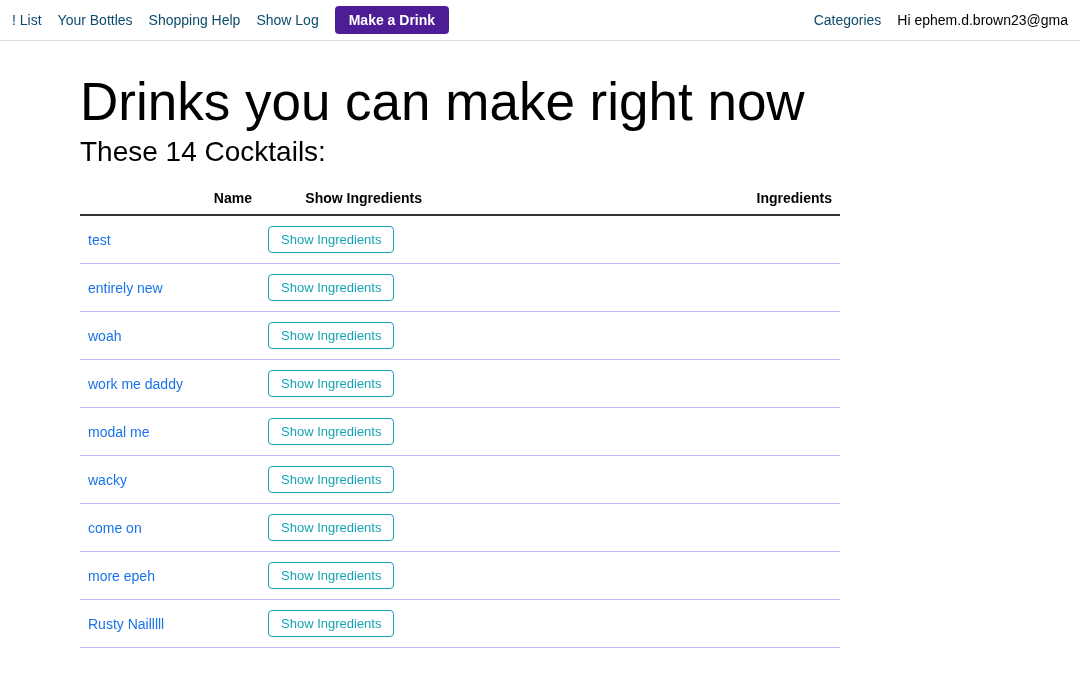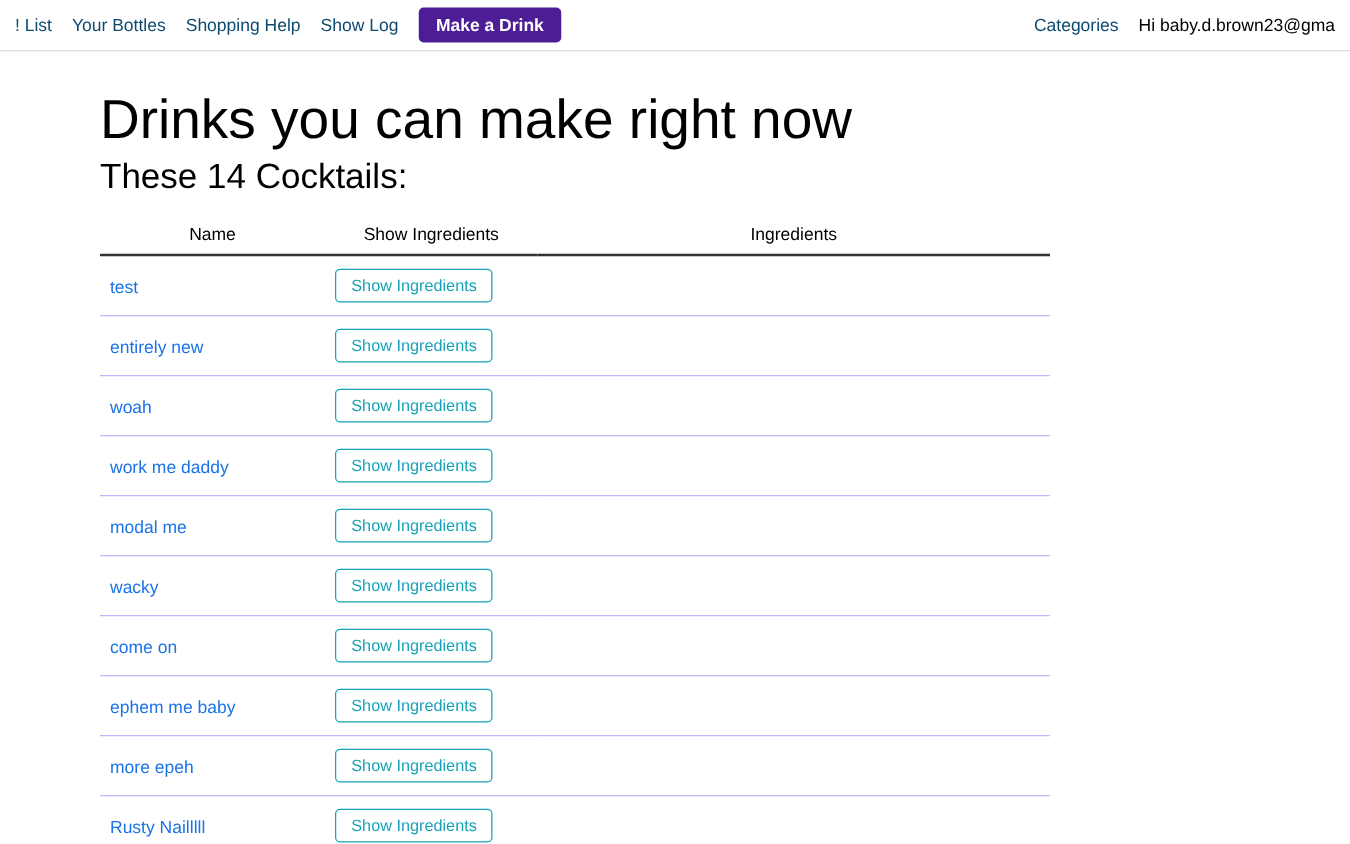--- a/index.html
+++ b/index.html
@@ -49,21 +49,21 @@
       gap: 16px;
       font-size: 14px;
     }
 
     
     .main-content {
       padding: 20px 80px;
     }
 
     h1 {
-      font-size: 44px;
+      font-size: 53px;
       font-weight: normal;
       margin-bottom: 4px;
       margin-top: 10px;
     }
 
     h2 {
       font-size: 28px;
       font-weight: normal;
       margin-bottom: 16px;
     }
@@ -72,23 +72,23 @@
     table {
       width: 760px;
       border-collapse: collapse;
     }
 
     thead tr {
       border-bottom: 2px solid #333;
     }
 
     thead th {
-      text-align: center;
+      text-align: right;
       padding: 6px 8px 8px 8px;
-      font-weight: normal;
+      font-weight: bold;
       font-size: 14px;
     }
 
     th:nth-child(1) { width: 180px; }
     th:nth-child(2) { width: 170px; }
     th:nth-child(3) { width: 410px; }
 
     tbody tr {
       border-bottom: 1px solid #c4b5fd;
     }
@@ -119,21 +119,21 @@
 <body>
 
 <nav>
   <a class="nav-link">! List</a>
   <a class="nav-link">Your Bottles</a>
   <a class="nav-link">Shopping Help</a>
   <a class="nav-link">Show Log</a>
   <button class="make-drink-btn">Make a Drink</button>
   <div class="nav-right">
     <a class="nav-link">Categories</a>
-    <span>Hi baby.d.brown23@gma</span>
+    <span>Hi ephem.d.brown23@gma</span>
   </div>
 </nav>
 
 <div class="main-content">
   <h1>Drinks you can make right now</h1>
   <h2>These 14 Cocktails:</h2>
 
   <table>
     <thead>
       <tr>
@@ -172,25 +172,20 @@
           <td><a class="drink-link" href="#">wacky</a></td>
           <td><button class="show-ingredients-btn">Show Ingredients</button></td>
           <td></td>
         </tr>
         <tr>
           <td><a class="drink-link" href="#">come on</a></td>
           <td><button class="show-ingredients-btn">Show Ingredients</button></td>
           <td></td>
         </tr>
         <tr>
-          <td><a class="drink-link" href="#">ephem me baby</a></td>
-          <td><button class="show-ingredients-btn">Show Ingredients</button></td>
-          <td></td>
-        </tr>
-        <tr>
           <td><a class="drink-link" href="#">more epeh</a></td>
           <td><button class="show-ingredients-btn">Show Ingredients</button></td>
           <td></td>
         </tr>
         <tr>
           <td><a class="drink-link" href="#">Rusty Nailllll</a></td>
           <td><button class="show-ingredients-btn">Show Ingredients</button></td>
           <td></td>
         </tr>
       </tbody>

